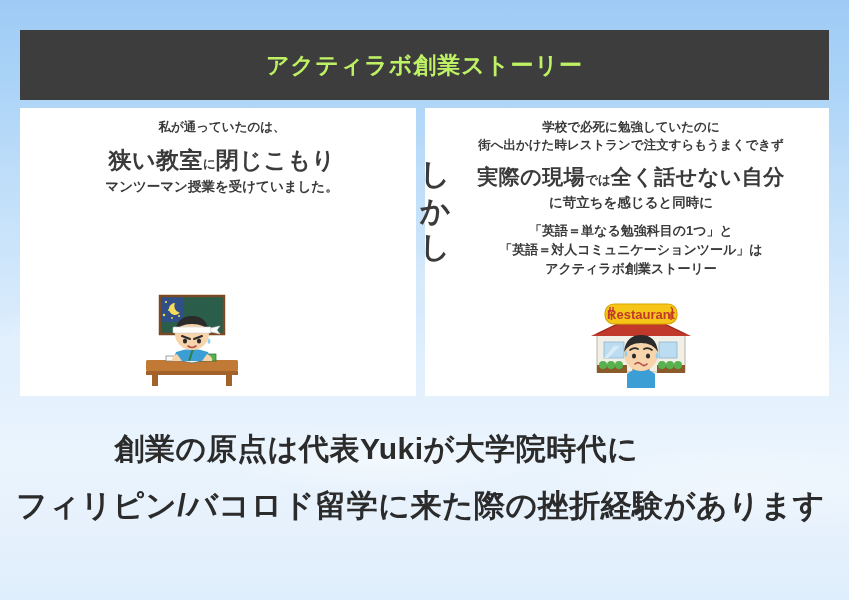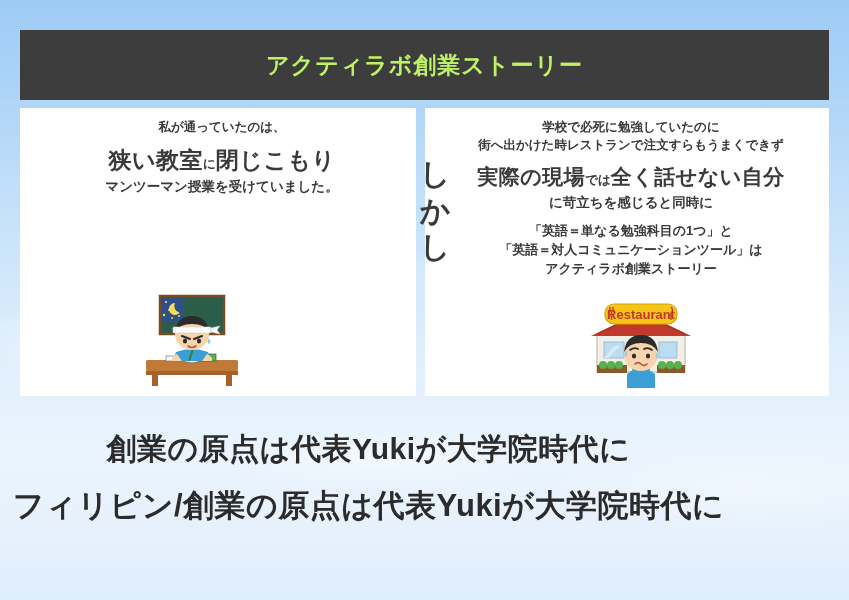--- a/index.html
+++ b/index.html
@@ -128,21 +128,21 @@
     position: absolute;
     left: 148px;
     top: 188px;
     width: 134px;
     height: 92px;
   }
 
   
   .banner {
     position: absolute;
-    left: 0;
+    left: 8px;
     top: 432px;
     width: 737px;
     text-align: center;
   }
   .banner-line {
     position: relative;
     display: inline-block;
     color: #2b2b2b;
     font-weight: bold;
     letter-spacing: .5px;
@@ -327,17 +327,17 @@
       <span>し</span>
     </div>
 
   </div>
 
   <div class="banner">
     <div class="banner-row">
       <span class="banner-line banner-l1">創業の原点は代表Yukiが大学院時代に</span>
     </div>
     <div class="banner-row">
-      <span class="banner-line banner-l2">フィリピン/創業の原点は代表Yukiが大学院時代に</span>
+      <span class="banner-line banner-l2">フィリピン/バコロド留学に来た際の挫折経験があります</span>
     </div>
   </div>
 
 </div>
 
 </body></html>

